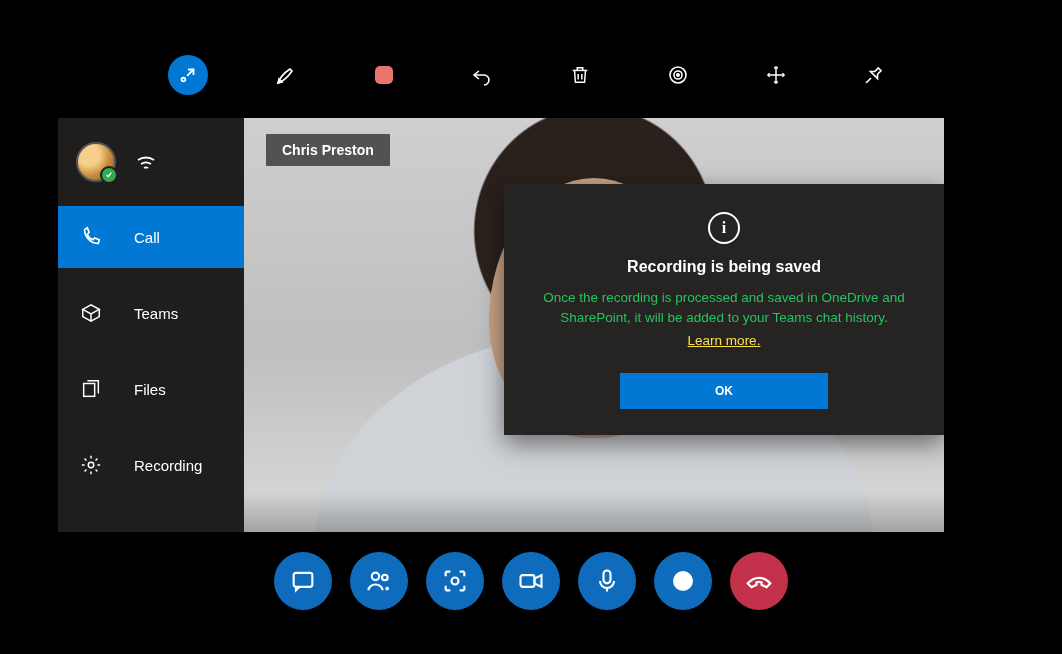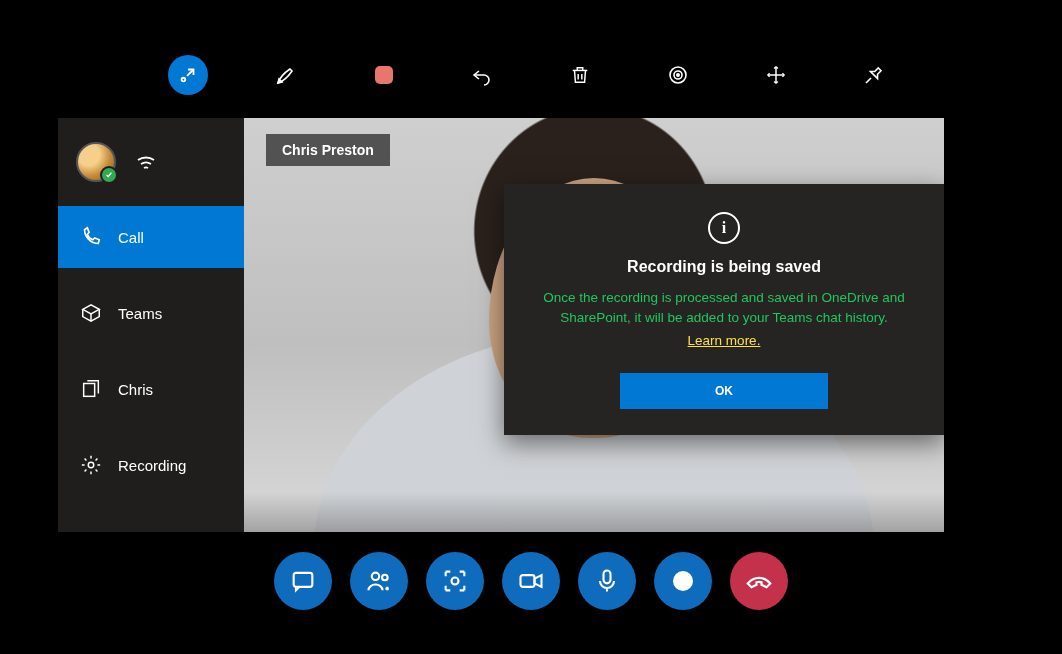--- a/index.html
+++ b/index.html
@@ -91,21 +91,21 @@
   }
   .presence svg{width:8px;height:8px;}
   .nav {
     display: flex;
     flex-direction: column;
   }
   .nav-item {
     height: 62px;
     display: flex;
     align-items: center;
-    gap: 16px;
+    gap: 32px;
     padding-left: 22px;
     font-size: 15px;
     cursor: pointer;
   }
   .nav-item.active {
     background: #0078d4;
   }
   .nav-item .label {
     color: #fff;
   }
@@ -338,21 +338,21 @@
               <path d="M12 13v8"></path>
           </svg>
           <span class="label">Teams</span>
         </div>
         <div class="nav-spacer"></div>
         <div class="nav-item">
           <svg width="22" height="22" viewBox="0 0 24 24" fill="none" stroke="#fff" stroke-width="1.6">
             <rect x="4" y="6" width="12" height="14"></rect>
               <path d="M8 3h12v14"></path>
           </svg>
-          <span class="label">Chris</span>
+          <span class="label">Files</span>
         </div>
         <div class="nav-spacer"></div>
         <div class="nav-item">
           <svg width="22" height="22" viewBox="0 0 24 24" fill="none" stroke="#fff" stroke-width="1.6">
             <circle cx="12" cy="12" r="3"></circle>
             <path d="M12 2v3M12 19v3M2 12h3M19 12h3M5 5l2 2M17 17l2 2M19 5l-2 2M5 19l2-2"></path>
           </svg>
           <span class="label">Recording</span>
         </div>
       </div>

